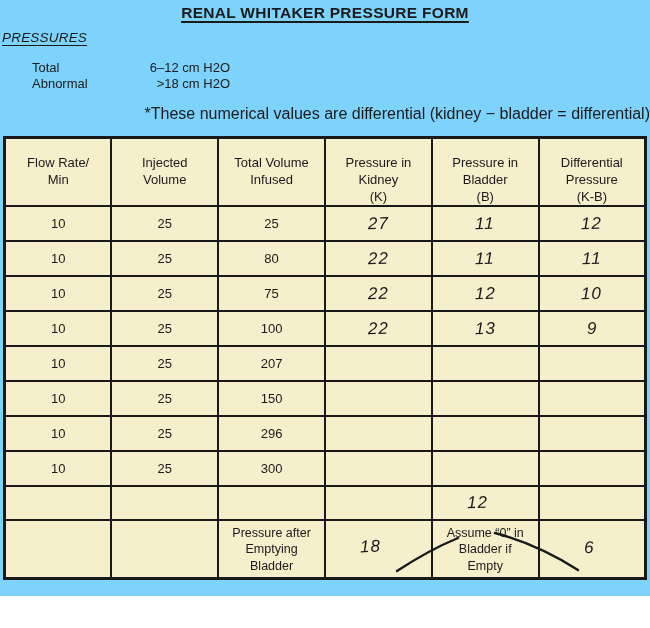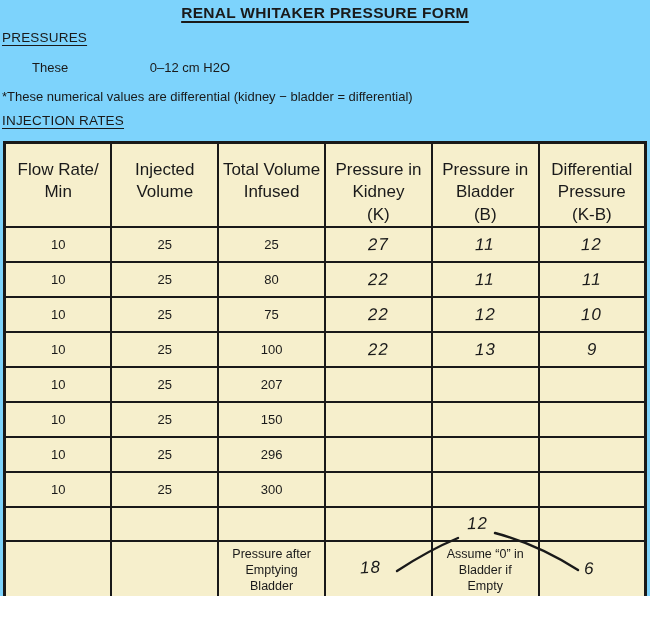--- a/index.html
+++ b/index.html
@@ -20,48 +20,49 @@
     letter-spacing: 0.3px;
   }
   .title span {
     text-decoration: underline;
     text-underline-offset: 3px;
     text-decoration-thickness: 1.5px;
   }
   .section-heading {
     margin: 8px 0 0 2px;
     font-size: 13.5px;
+    font-style: italic;
     letter-spacing: 0.2px;
   }
   .section-heading span {
     text-decoration: underline;
     text-underline-offset: 3px;
   }
   .pressure-list { margin: 15px 0 0 32px; }
   .p-row { line-height: 16px; font-size: 13px; }
   .p-label { display: inline-block; width: 112px; }
   .p-value { display: inline-block; width: 86px; text-align: right; }
-  .note { margin: 13px 0 0 2px; font-size: 13px; }
+  .note { margin: 13px 0 0 2px; font-size: 16px; text-align: right; }
   .inj-heading { margin-top: 9px; }
   table.whitaker {
     margin: 13px 0 0 3px;
     width: 644px;
     border-collapse: collapse;
     table-layout: fixed;
     border: 3px solid #191919;
   }
   table.whitaker th, table.whitaker td {
     border: 2px solid #191919;
     background: #f6efcc;
     text-align: center;
     padding: 0;
   }
   table.whitaker th {
     font-weight: normal;
-    font-size: 17px;
+    font-size: 13px;
     line-height: 1.32;
     vertical-align: top;
     padding-top: 15px;
     height: 50px;
     white-space: pre-line;
   }
   td.data-cell { height: 33px; font-size: 13px; vertical-align: middle; }
   tr.annotation-row td { height: 32px; }
   tr.footer-row td { height: 56px; font-size: 12.5px; line-height: 1.3; white-space: pre-line; vertical-align: middle; }
   .hw {
@@ -96,29 +97,29 @@
   <div class="title">
     <span>RENAL WHITAKER PRESSURE FORM</span>
   </div>
 
   <div class="section-heading">
     <span>PRESSURES</span>
   </div>
 
   <div class="pressure-list">
     <div class="p-row">
-      <span class="p-label">These</span><span class="p-value">0–12 cm H2O</span>
+      <span class="p-label">Total</span><span class="p-value">6–12 cm H2O</span>
+    </div>
+    <div class="p-row">
+      <span class="p-label">Abnormal</span><span class="p-value">&gt;18 cm H2O</span>
     </div>
   </div>
 
   <div class="note">*These numerical values are differential (kidney − bladder = differential)</div>
 
-  <div class="section-heading inj-heading">
-    <span>INJECTION RATES</span>
-  </div>
 
   <table class="whitaker">
     <thead>
       <tr>
         <th>Flow Rate/
 Min</th>
         <th>Injected
 Volume</th>
         <th>Total Volume
 Infused</th>

